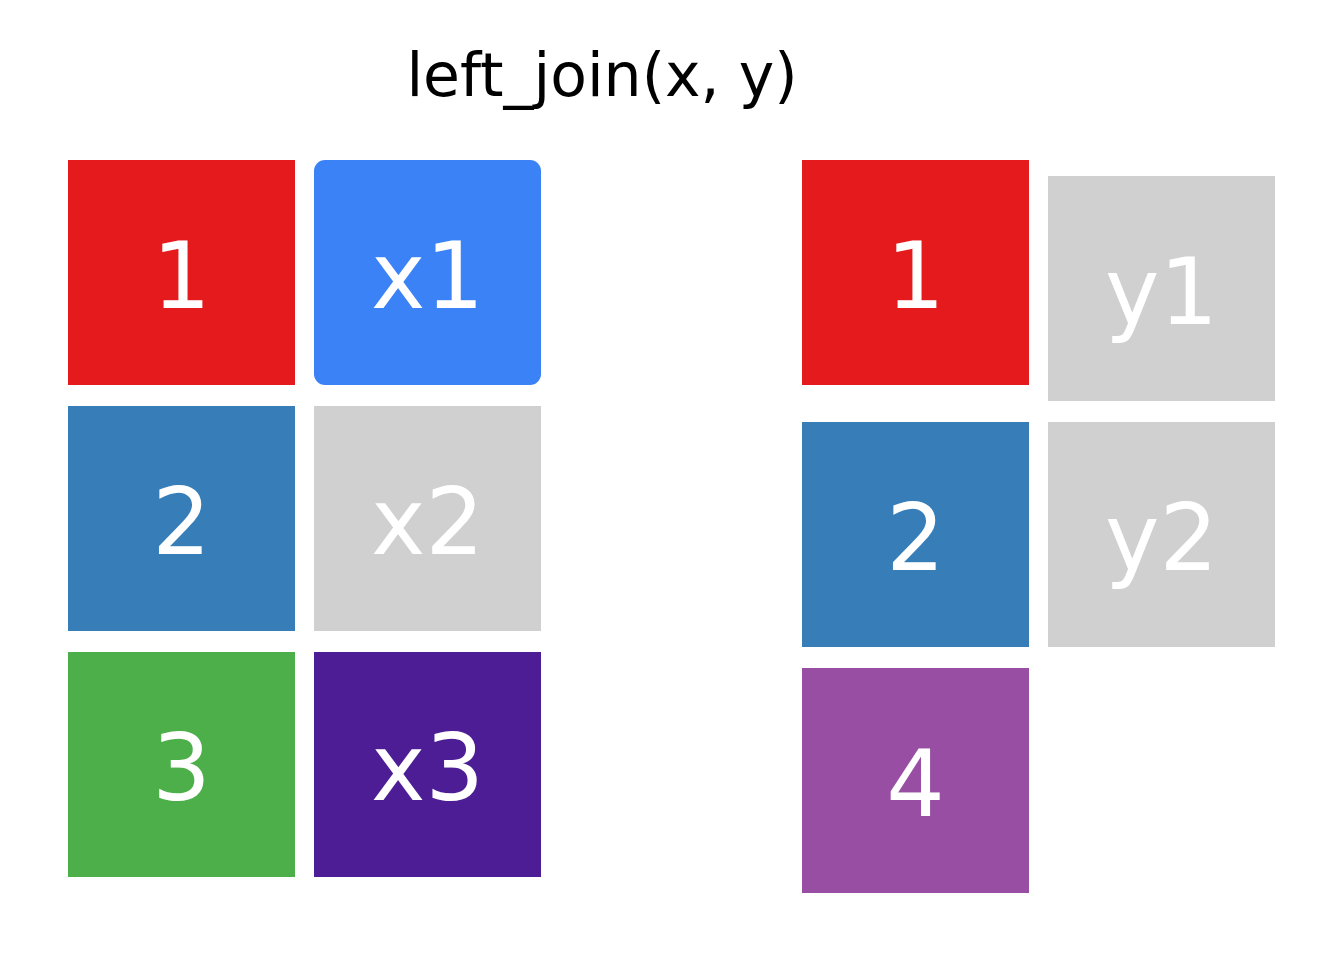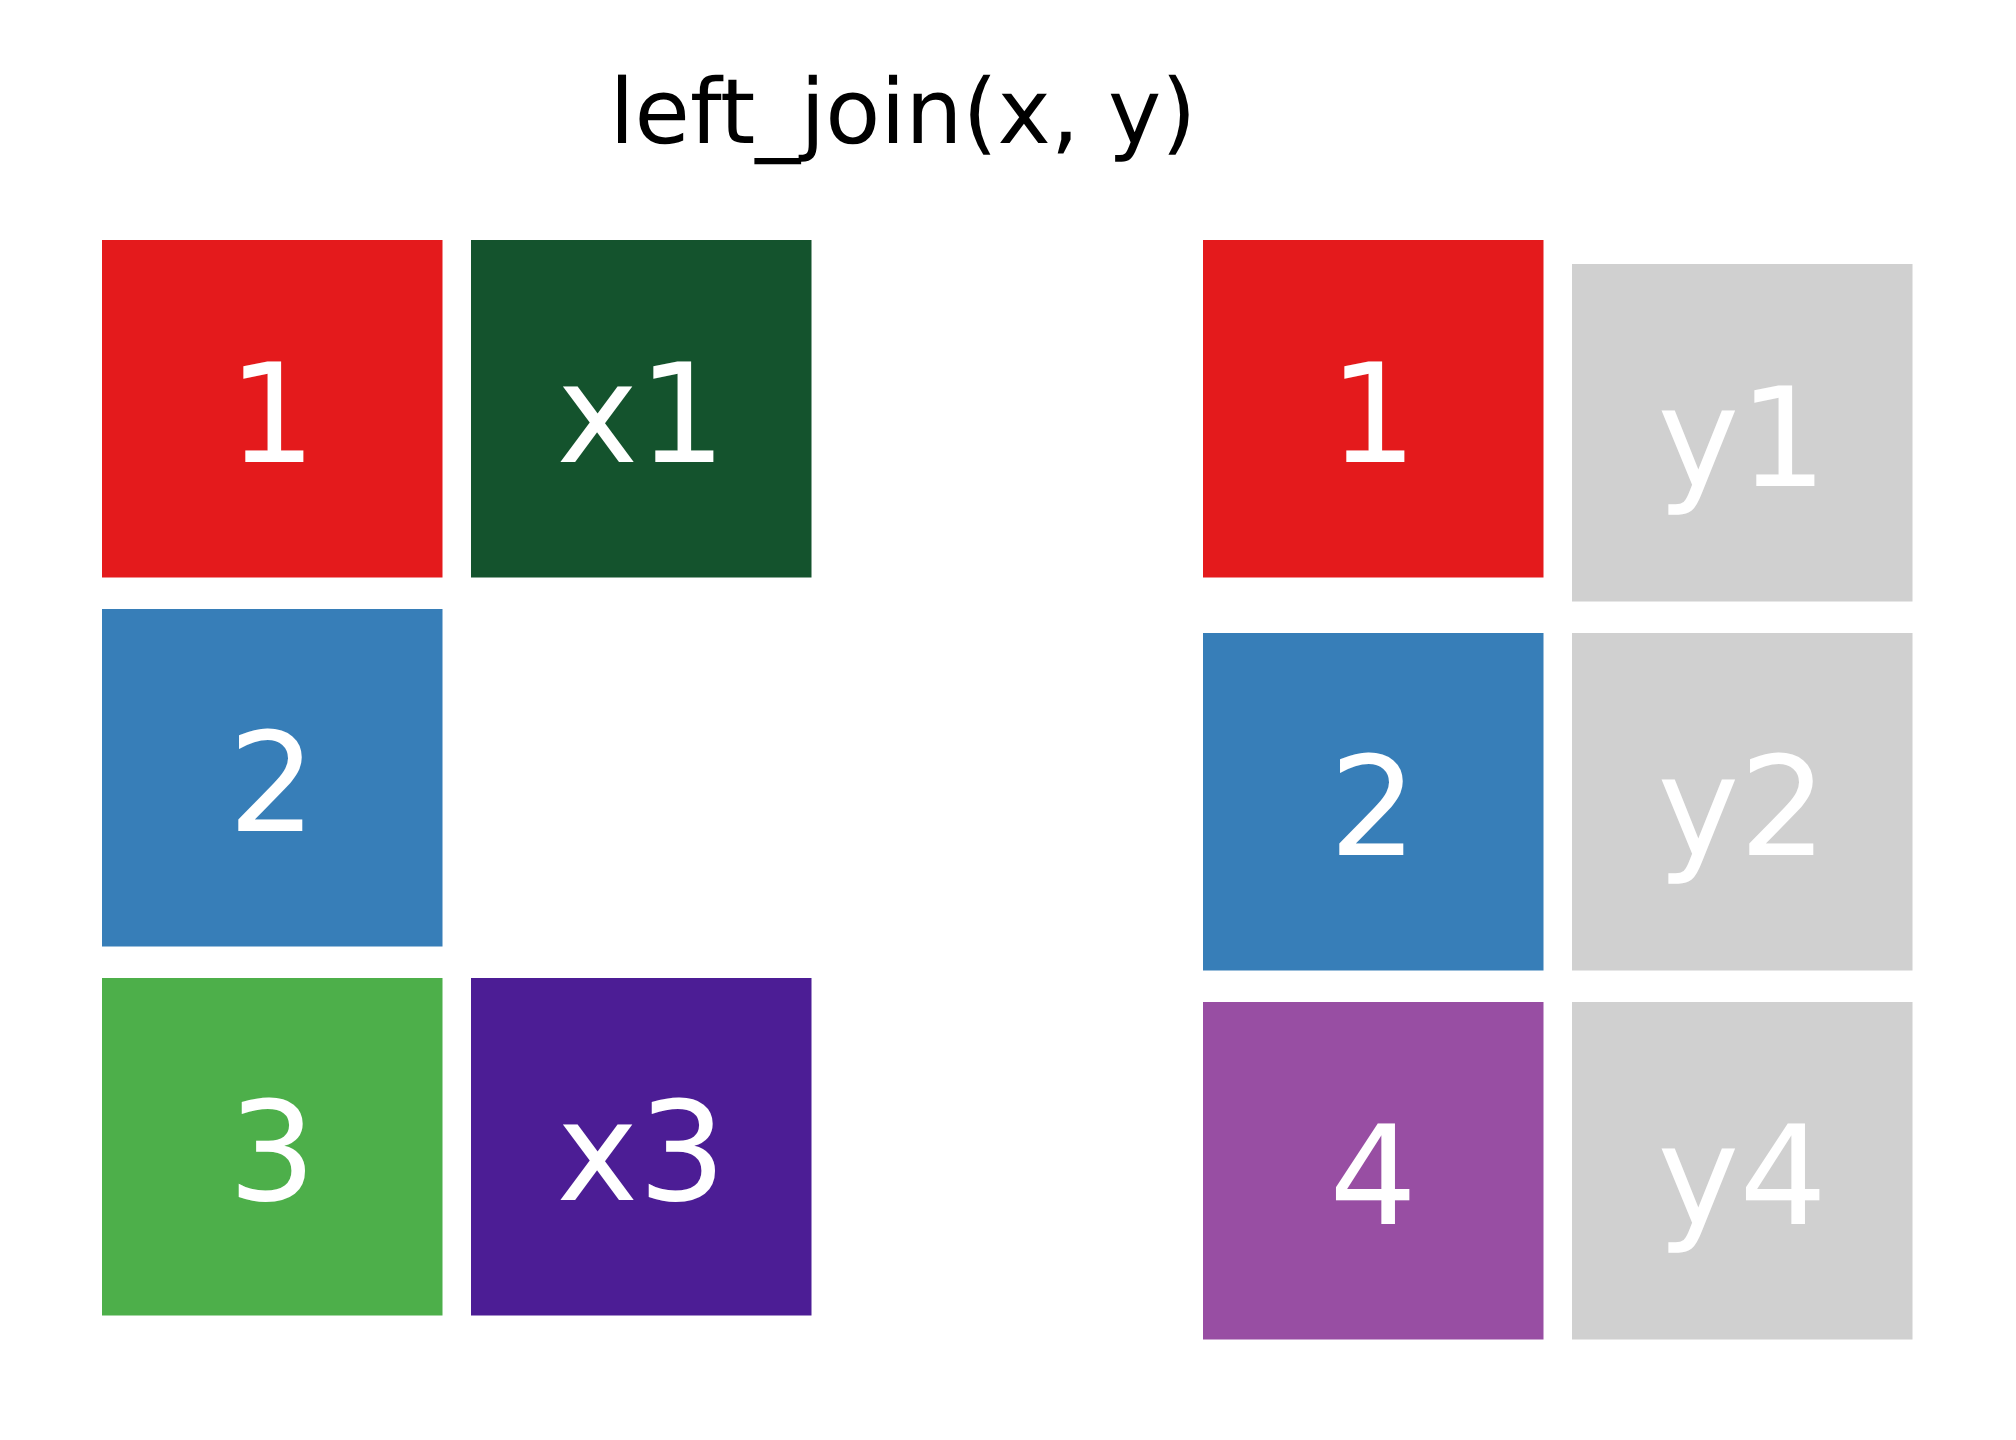--- a/index.html
+++ b/index.html
@@ -55,27 +55,30 @@
 </head>
 <body style="--page-bg: #ffffff; --title-color: #000000; --cell-text: #ffffff;">
 
 <div class="title">left_join(x, y)</div>
 
 <div id="table-x" class="join-table left">
     <div class="row">
       <div class="cell key" style="background: rgb(228, 26, 28);">
         <span class="cell-label">1</span>
       </div>
-      <div class="cell value" style="background: #14532d;">
+      <div class="cell value" style="background: #3b82f6; border-radius: 11px;">
         <span class="cell-label">x1</span>
       </div>
     </div>
     <div class="row">
       <div class="cell key" style="background: rgb(55, 126, 184);">
         <span class="cell-label">2</span>
+      </div>
+      <div class="cell value" style="background: rgb(208, 208, 208);">
+        <span class="cell-label">x2</span>
       </div>
     </div>
     <div class="row">
       <div class="cell key" style="background: rgb(77, 175, 74);">
         <span class="cell-label">3</span>
       </div>
       <div class="cell value" style="background: #4c1d95;">
         <span class="cell-label">x3</span>
       </div>
     </div>
@@ -95,17 +98,14 @@
         <span class="cell-label">2</span>
       </div>
       <div class="cell value" style="background: rgb(208, 208, 208); text-align: center;">
         <span class="cell-label">y2</span>
       </div>
     </div>
     <div class="row">
       <div class="cell key" style="background: rgb(152, 78, 163);">
         <span class="cell-label">4</span>
       </div>
-      <div class="cell value" style="background: rgb(208, 208, 208);">
-        <span class="cell-label">y4</span>
-      </div>
     </div>
   </div>
 
 </body></html>

